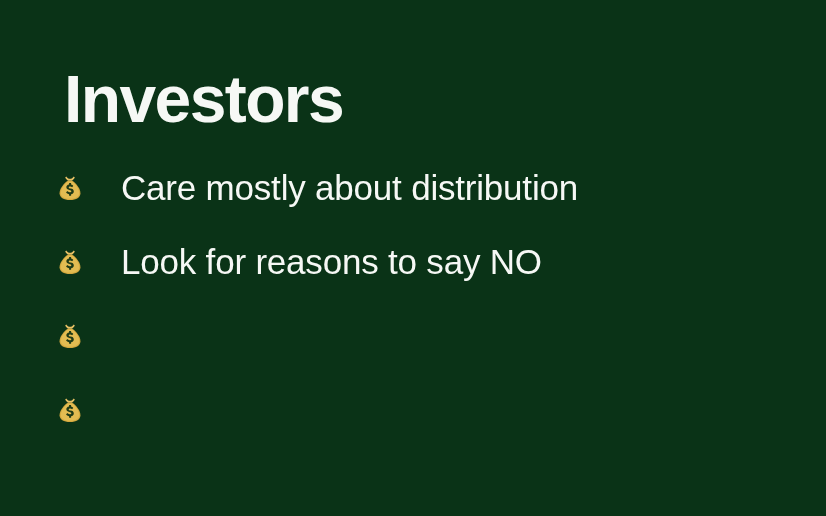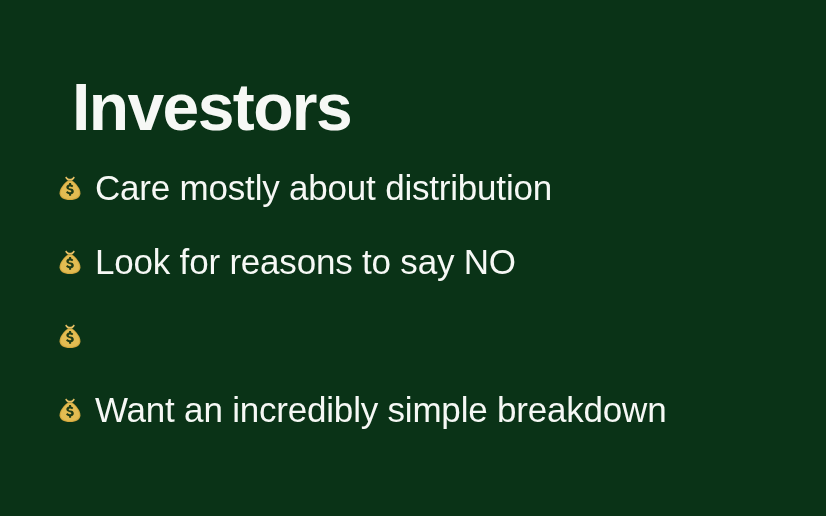--- a/index.html
+++ b/index.html
@@ -22,21 +22,21 @@
     width: 826px;
     height: 516px;
     background: #0a3317;
     padding: 0;
   }
 
   .slide-title {
     position: absolute;
     left: 56px;
     top: 58px;
-    margin: 16px;
+    margin: 8px;
     font-family: "Liberation Sans", sans-serif;
     font-size: 66px;
     font-weight: 700;
     line-height: 1.0;
     letter-spacing: -1.6px;
     color: #f6f8f5;
     white-space: nowrap;
   }
 
   .bullet-list {
@@ -48,20 +48,21 @@
     padding: 0;
     list-style: none;
   }
 
   .bullet-item {
     display: flex;
     align-items: center;
     height: 52px;
     margin: 0 0 22px 0;
     padding: 0;
+    gap: 26px;
   }
   .bullet-item:last-child {
     margin-bottom: 0;
   }
 
   .bullet-icon {
     flex: 0 0 auto;
     width: 28px;
     height: 28px;
     margin-right: 11px;
@@ -130,17 +131,16 @@
 
     <li class="bullet-item">
       <span class="bullet-icon">
         <svg viewBox="0 0 36 36" xmlns="http://www.w3.org/2000/svg" aria-hidden="true">
           <path d="M13.2 3.2 C14.6 5 16 6.2 18 6.2 C20 6.2 21.4 5 22.8 3.2 L24.2 4.4 C22.9 6.6 21.6 8 20.4 8.8 L15.6 8.8 C14.4 8 13.1 6.6 11.8 4.4 Z" fill="#e8c166"></path>
           <path d="M15.2 8.6 L20.8 8.6 C26.4 12 31.4 19.2 31.4 24.6 C31.4 30 26.2 33.4 18 33.4 C9.8 33.4 4.6 30 4.6 24.6 C4.6 19.2 9.6 12 15.2 8.6 Z" fill="#d4a93f"></path>
           <path d="M15.6 9.6 L20.4 9.6 C25.4 12.8 29.8 19.3 29.8 24.4 C29.8 28.9 25.3 31.9 18 31.9 C10.7 31.9 6.2 28.9 6.2 24.4 C6.2 19.3 10.6 12.8 15.6 9.6 Z" fill="#e3bc52"></path>
           <path d="M18 13.6 C19.9 13.6 21.4 14.3 22.2 15.3 L20.7 17.1 C20.1 16.4 19.2 16 18.2 16 C17.1 16 16.4 16.5 16.4 17.2 C16.4 18.1 17.4 18.4 19 18.8 C21.1 19.3 22.9 20.1 22.9 22.4 C22.9 24.3 21.6 25.6 19.4 25.9 L19.4 28 L16.8 28 L16.8 25.9 C15.1 25.7 13.7 24.9 12.9 23.8 L14.5 22 C15.2 22.9 16.3 23.4 17.6 23.4 C18.9 23.4 19.7 22.9 19.7 22.1 C19.7 21.2 18.7 20.9 17.1 20.5 C15 20 13.3 19.2 13.3 17 C13.3 15.2 14.6 13.9 16.8 13.6 L16.8 11.6 L19.4 11.6 L19.4 13.6 Z" fill="#1f3a17"></path>
         </svg>
       </span>
-      <span class="bullet-text">Want an incredibly simple breakdown</span>
     </li>
 
   </ul>
 </div>
 
 </body></html>

